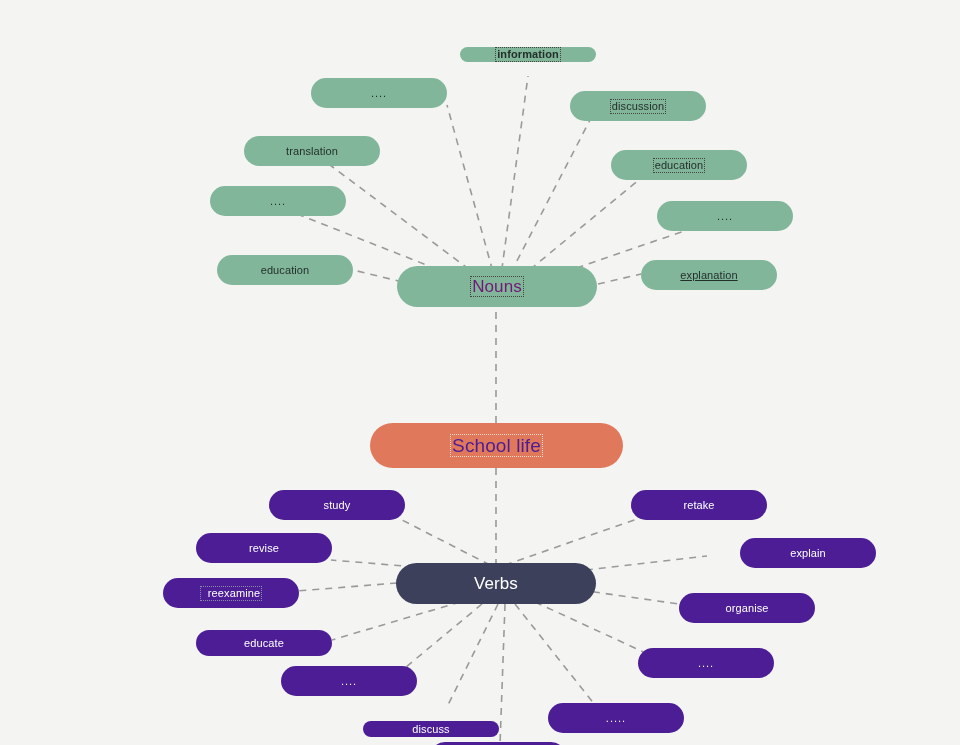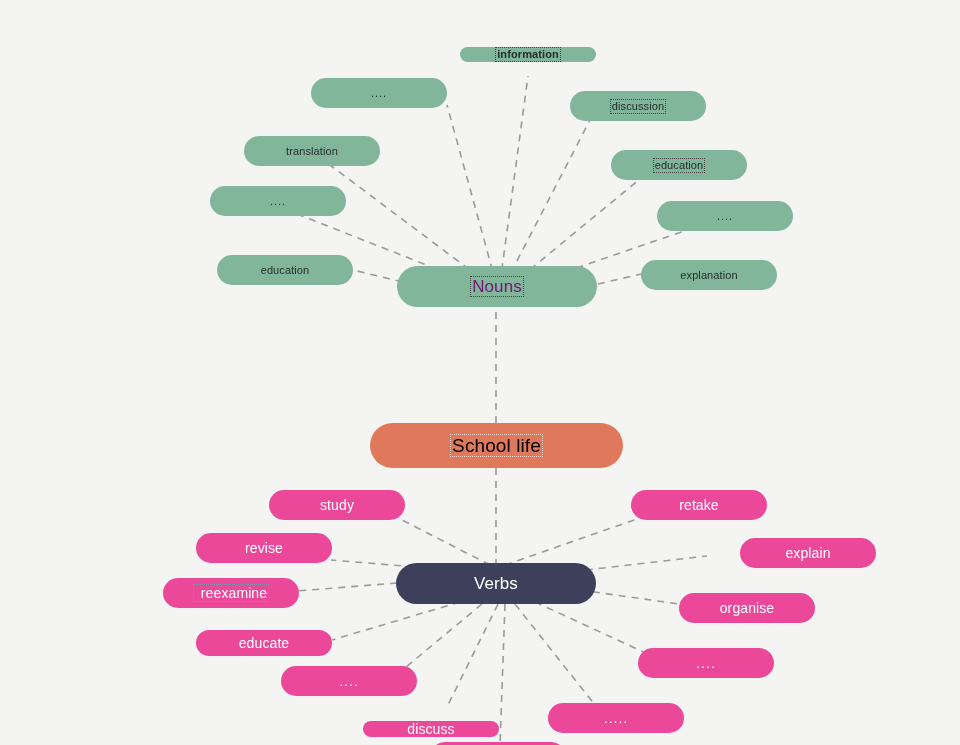--- a/index.html
+++ b/index.html
@@ -42,38 +42,38 @@
     display: inline-block;
     line-height: 1;
   }
   
   .node.leaf-noun {
     background: #82b69b;
     color: #23302a;
     font-size: 11px;
   }
   .node.leaf-verb {
-    background: #ec4899;
+    background: #4c1d95;
     color: #ffffff;
-    font-size: 14px;
+    font-size: 11px;
   }
   
   .node.hub-noun {
     background: #82b69b;
     color: #701a75;
     font-size: 17px;
   }
   .node.hub-verb {
     background: #3d405b;
     color: #ffffff;
     font-size: 17px;
   }
   .node.root {
     background: #e0795b;
-    color: #000000;
+    color: #4c1d95;
     font-size: 19px;
     text-align: center;
   }
   
   .node-label.selected {
     outline: 1px dotted #44443f;
     outline-offset: 1px;
   }
   .node.root .node-label.selected {
     outline: 1px dotted #ffd9cd;
@@ -135,21 +135,21 @@
       </div>
       <div class="node leaf-noun" style="left: 210px; top: 186px; width: 136px; height: 30px;">
         <span class="node-label dots">....</span>
       </div>
       <div class="node leaf-noun" style="left: 657px; top: 201px; width: 136px; height: 30px;">
         <span class="node-label dots">....</span>
       </div>
       <div class="node leaf-noun" style="left: 217px; top: 255px; width: 136px; height: 30px;">
         <span class="node-label">education</span>
       </div>
-      <div class="node leaf-noun" style="left: 641px; top: 260px; width: 136px; height: 30px;">
+      <div class="node leaf-noun" style="left: 641px; top: 260px; width: 136px; height: 30px; text-decoration: underline;">
         <span class="node-label">explanation</span>
       </div>
       <div class="node leaf-verb" style="left: 269px; top: 490px; width: 136px; height: 30px;">
         <span class="node-label">study</span>
       </div>
       <div class="node leaf-verb" style="left: 631px; top: 490px; width: 136px; height: 30px;">
         <span class="node-label">retake</span>
       </div>
       <div class="node leaf-verb" style="left: 196px; top: 533px; width: 136px; height: 30px;">
         <span class="node-label">revise</span>

